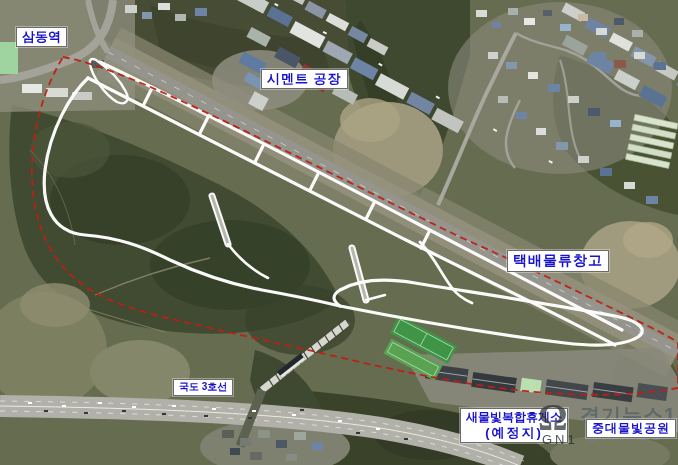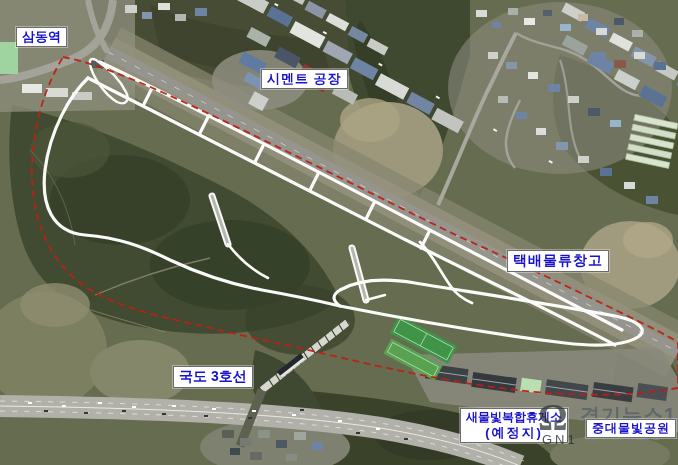--- a/index.html
+++ b/index.html
@@ -11,21 +11,21 @@
   .map-label{
     position:absolute;z-index:2;
     background:#ffffff;border:1px solid #6b6b6b;
     color:#1712cb;font-weight:bold;text-align:center;
     padding:1px 5px;white-space:nowrap;line-height:1.25;
     box-shadow:0 0 0 1px rgba(255,255,255,.35);
   }
   .lbl-samdong{left:16px;top:27px;font-size:13px;}
   .lbl-cement{left:261px;top:69px;font-size:13px;letter-spacing:1px;}
   .lbl-parcel{left:507px;top:250px;font-size:14px;letter-spacing:1px;}
-  .lbl-route3{left:173px;top:366px;font-size:14px;}
+  .lbl-route3{left:173px;top:379px;font-size:10px;}
   .lbl-rest{left:460px;top:408px;font-size:12px;z-index:2;}
   .lbl-rest .sub{font-size:13px;letter-spacing:2px;}
   .lbl-park{left:586px;top:419px;font-size:12px;z-index:4;letter-spacing:1px;text-align:right;}
   .watermark{
     position:absolute;left:536px;top:399px;z-index:3;width:142px;height:50px;
     pointer-events:none;
   }
   .wm-mark{
     position:absolute;left:2px;top:0px;
     font-size:37px;font-weight:bold;color:rgba(42,48,52,.72);

